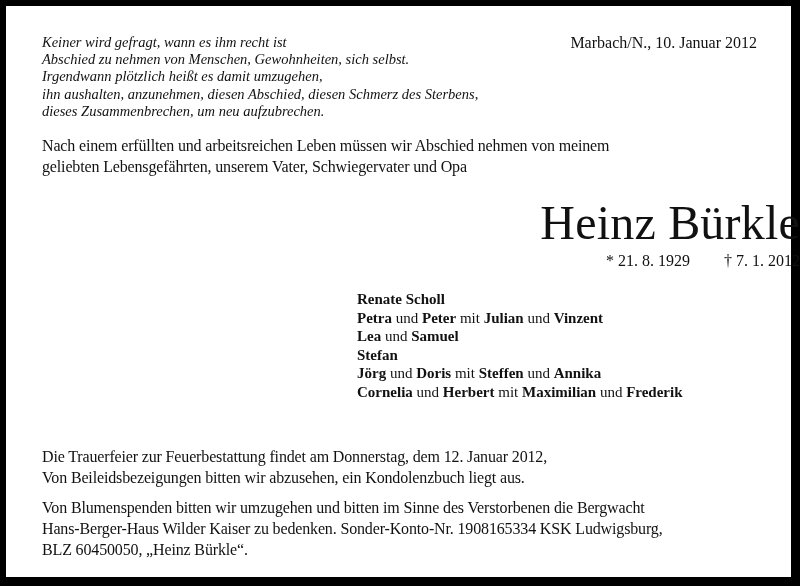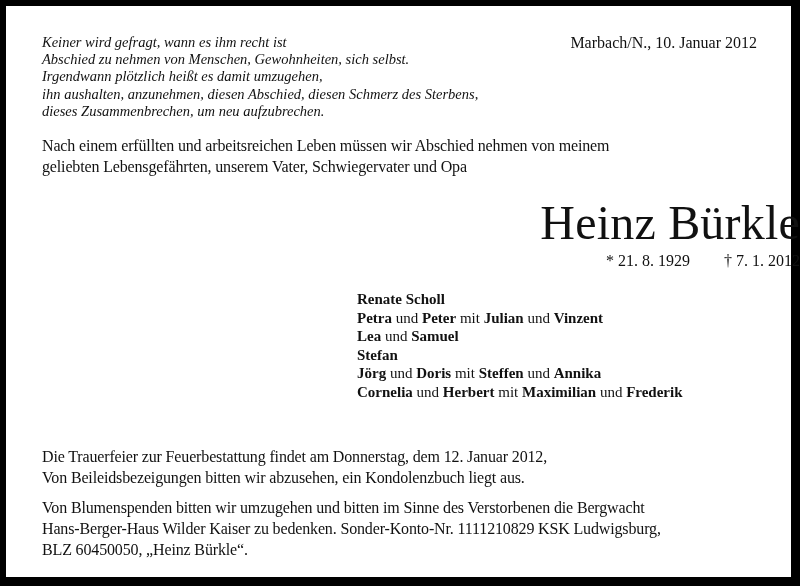--- a/index.html
+++ b/index.html
@@ -140,15 +140,15 @@
     <div><b class="">Cornelia</b><span class="c"> und </span><b class="">Herbert</b><span class="c"> mit </span><b class="">Maximilian</b><span class="c"> und </span><b class="">Frederik</b></div>
   </div>
 
 <div class="abs service">
   <div>Die Trauerfeier zur Feuerbestattung findet am Donnerstag, dem 12. Januar 2012,</div>
   <div>Von Beileidsbezeigungen bitten wir abzusehen, ein Kondolenzbuch liegt aus.</div>
 </div>
 
 <div class="abs flowers">
   <div>Von Blumenspenden bitten wir umzugehen und bitten im Sinne des Verstorbenen die Bergwacht</div>
-  <div>Hans-Berger-Haus Wilder Kaiser zu bedenken. Sonder-Konto-Nr. 1111210829 KSK Ludwigsburg,</div>
+  <div>Hans-Berger-Haus Wilder Kaiser zu bedenken. Sonder-Konto-Nr. 1908165334 KSK Ludwigsburg,</div>
   <div>BLZ 60450050, „Heinz Bürkle“.</div>
 </div>
 
 </body></html>

